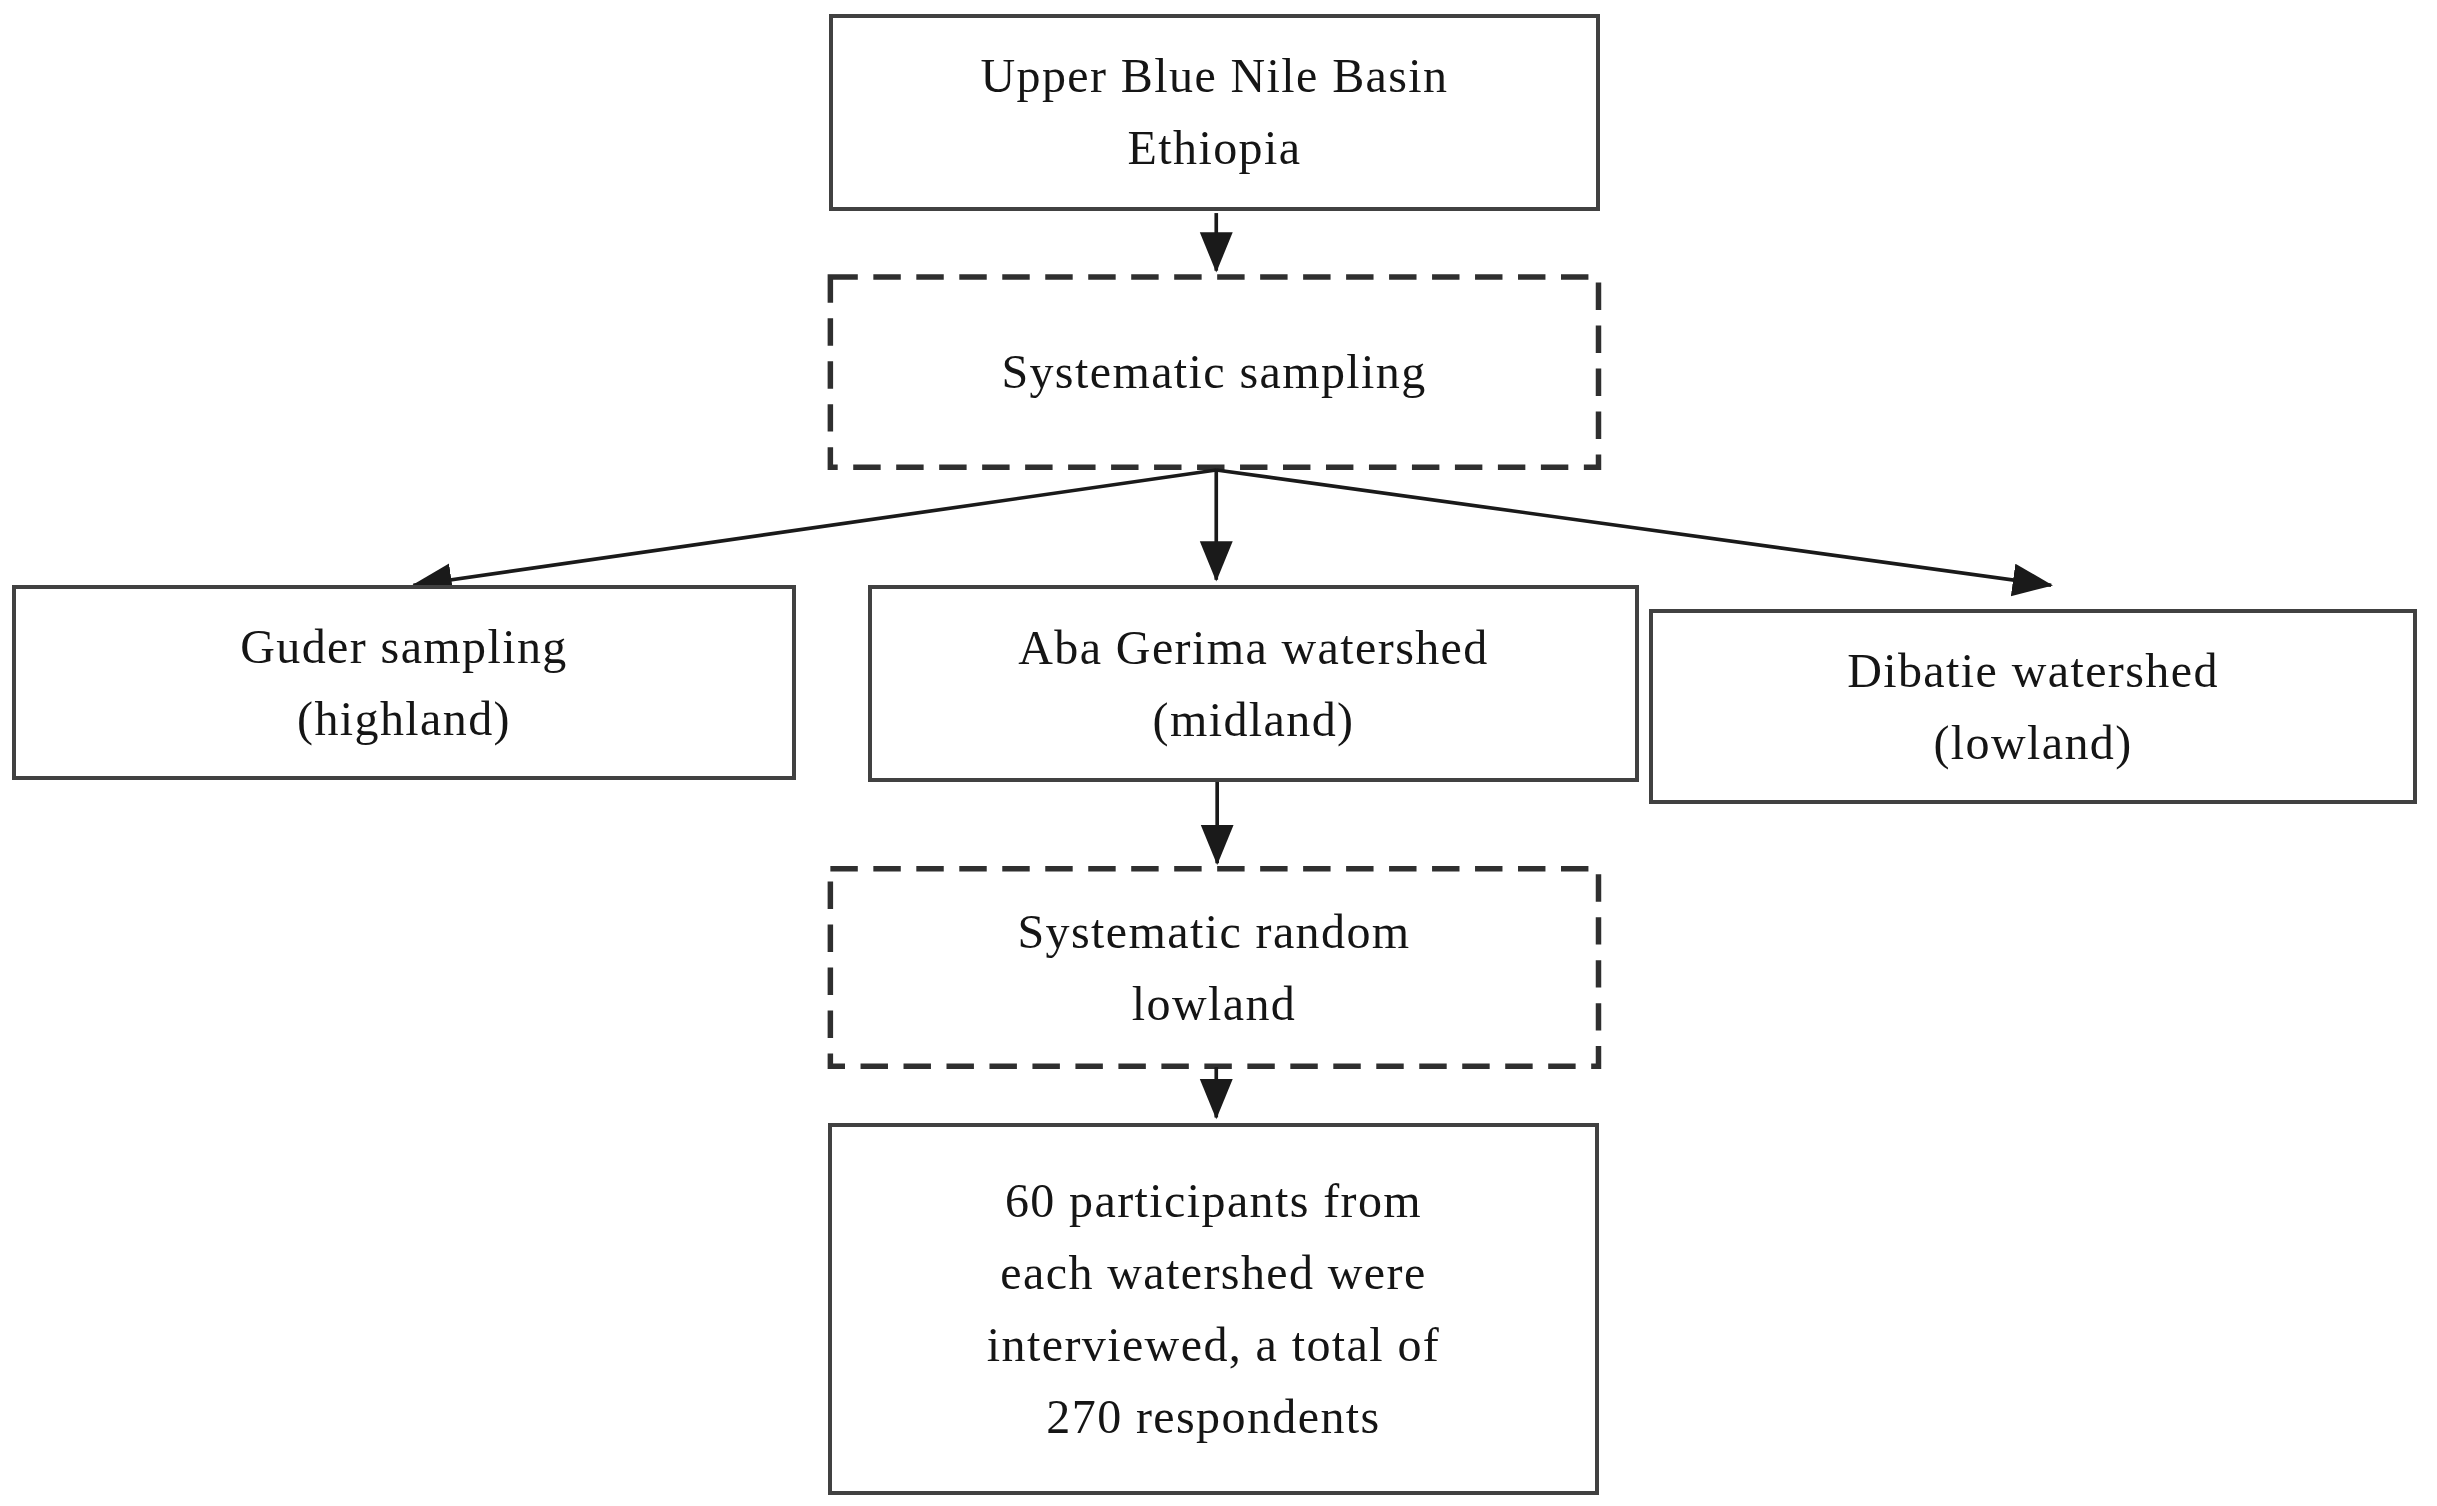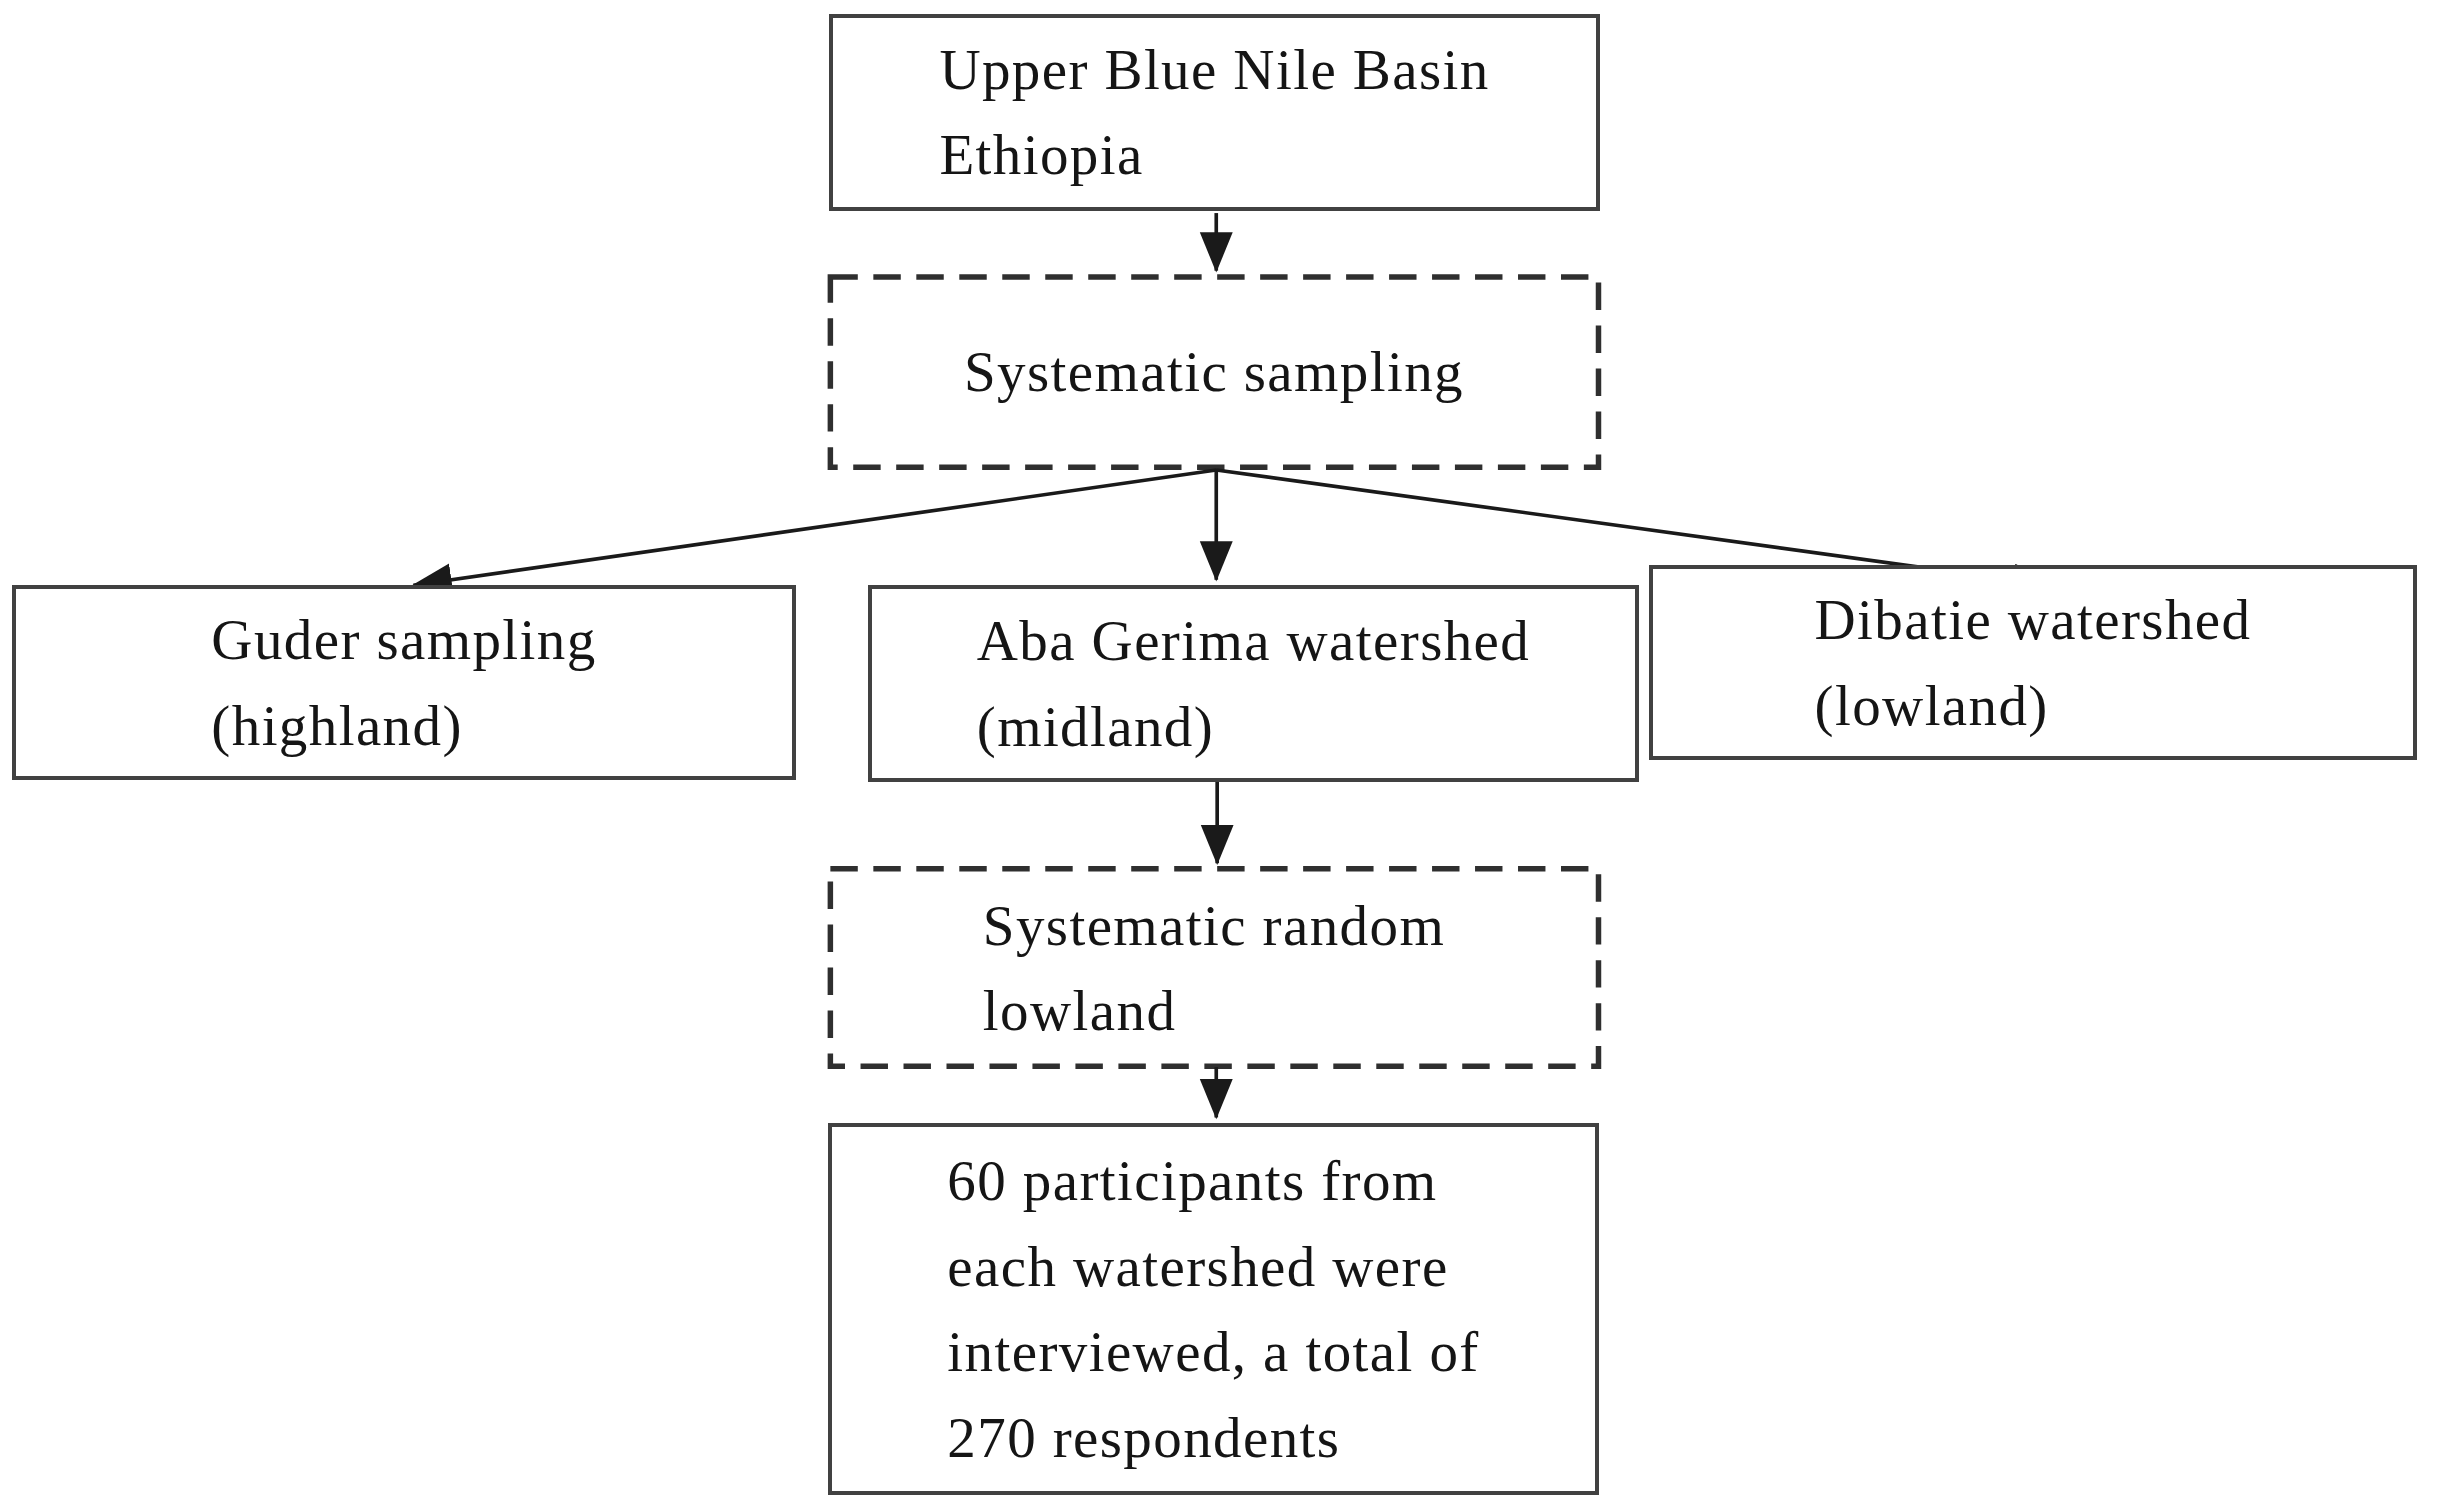--- a/index.html
+++ b/index.html
@@ -22,21 +22,22 @@
     width: 2438px;
     height: 1507px;
     pointer-events: none;
   }
   .node {
     position: absolute;
     box-sizing: border-box;
     display: flex;
     align-items: center;
     justify-content: center;
-    font-size: 57px;
+    text-align: center;
+    font-size: 48px;
     line-height: 1.5;
     letter-spacing: 1.4px;
     background: #ffffff;
   }
   .node.solid {
     border: 4.6px solid #414141;
   }
   .node.borderless {
     border: none;
     background: transparent;
@@ -91,21 +92,21 @@
   <div class="node solid" style="left:12px; top:585px; width:784px; height:195px;">
     <span>Guder sampling
 (highland)</span>
   </div>
 
   <div class="node solid" style="left:828px; top:585px; width:771px; height:197px;margin-left:40px;">
     <span>Aba Gerima watershed
 (midland)</span>
   </div>
 
-  <div class="node solid" style="left:1649px; top:565px; width:768px; height:195px;">
+  <div class="node solid" style="left:1649px; top:609px; width:768px; height:195px;">
     <span>Dibatie watershed
 (lowland)</span>
   </div>
 
   <div class="node borderless" style="left:830px; top:869px; width:768px; height:198px;">
     <span>Systematic random
 lowland</span>
   </div>
 
   <div class="node solid" style="left:828px; top:1123px; width:771px; height:372px;">

